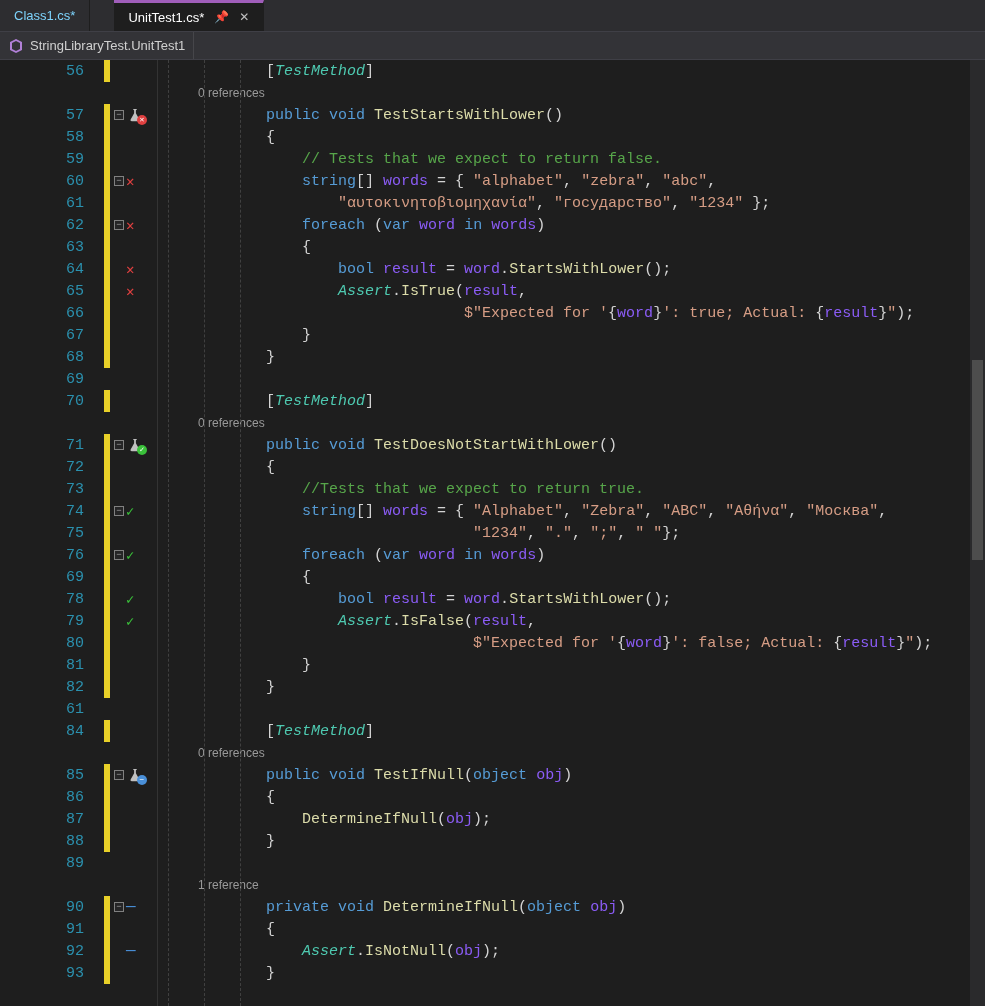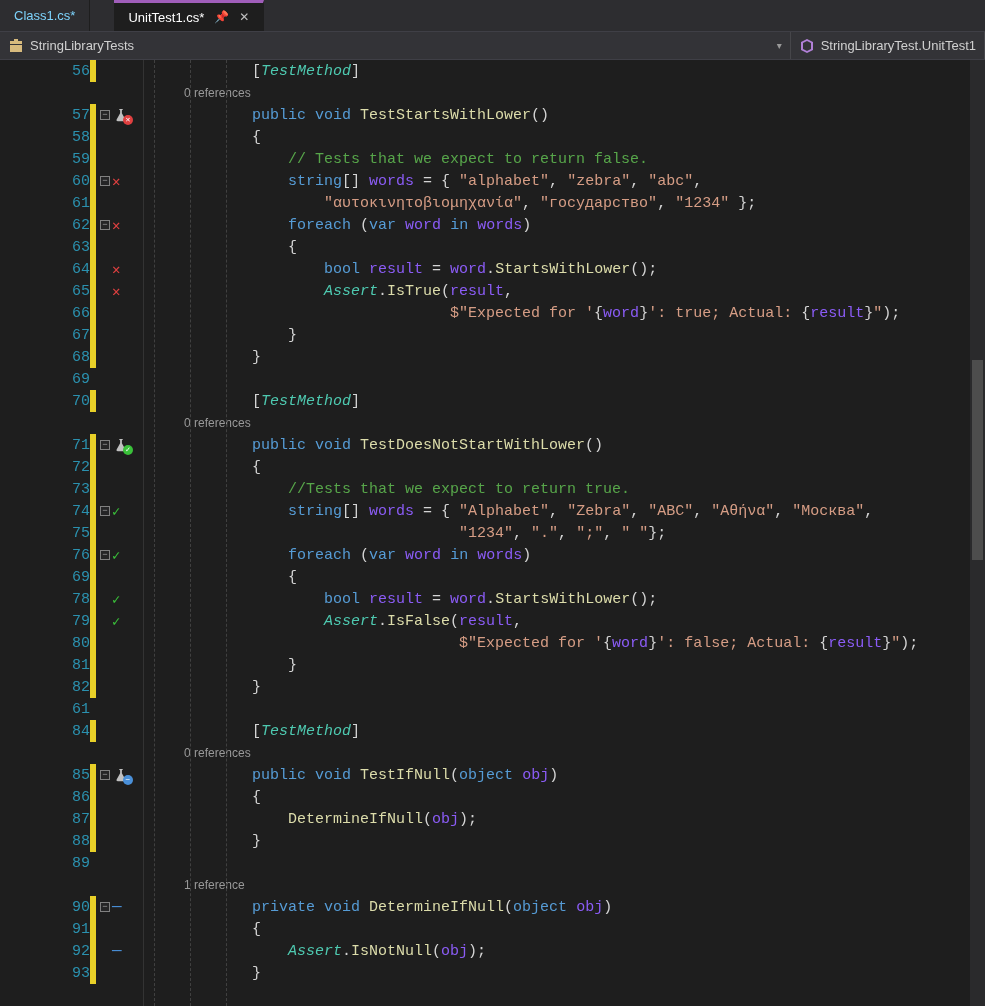--- a/index.html
+++ b/index.html
@@ -68,23 +68,23 @@
   .project-icon-svg { fill: #d7ba7d; }
   .method-icon-svg { fill: #b180d7; }
   
   .editor {
     display: flex;
     height: calc(100% - 60px);
     position: relative;
   }
   .gutter {
     background: #1e1e1e;
-    width: 90px;
+    width: 104px;
     text-align: right;
-    padding-right: 0;
+    padding-right: 20px;
     color: #2b91af;
     user-select: none;
     position: relative;
   }
   .line-row {
     height: 22px;
     display: flex;
     align-items: center;
     justify-content: flex-end;
     font-size: 15px;
@@ -217,29 +217,20 @@
     <span>Class1.cs*</span>
   </div>
   <div class="tab active">
     <span>UnitTest1.cs*</span>
     <span class="pin">📌</span>
     <span class="close">✕</span>
   </div>
 </div>
 
 <div class="breadcrumbs">
-  <div class="crumb left">
-    <span class="crumb-icon">
-      <svg viewBox="0 0 16 16">
-          <path class="project-icon-svg" d="M6 1h4v2h4v3H2V3h4V1zm-4 6h12v7H2V7z"></path>
-        </svg>
-    </span>
-    <span>StringLibraryTests</span>
-    <span class="dropdown-arrow">▾</span>
-  </div>
   <div class="crumb">
     <span class="crumb-icon">
       <svg viewBox="0 0 16 16">
           <path class="method-icon-svg" d="M8 1l6 3v8l-6 3-6-3V4l6-3zm0 2L4 5v6l4 2 4-2V5l-4-2z"></path>
         </svg>
     </span>
     <span>StringLibraryTest.UnitTest1</span>
   </div>
 </div>
 

